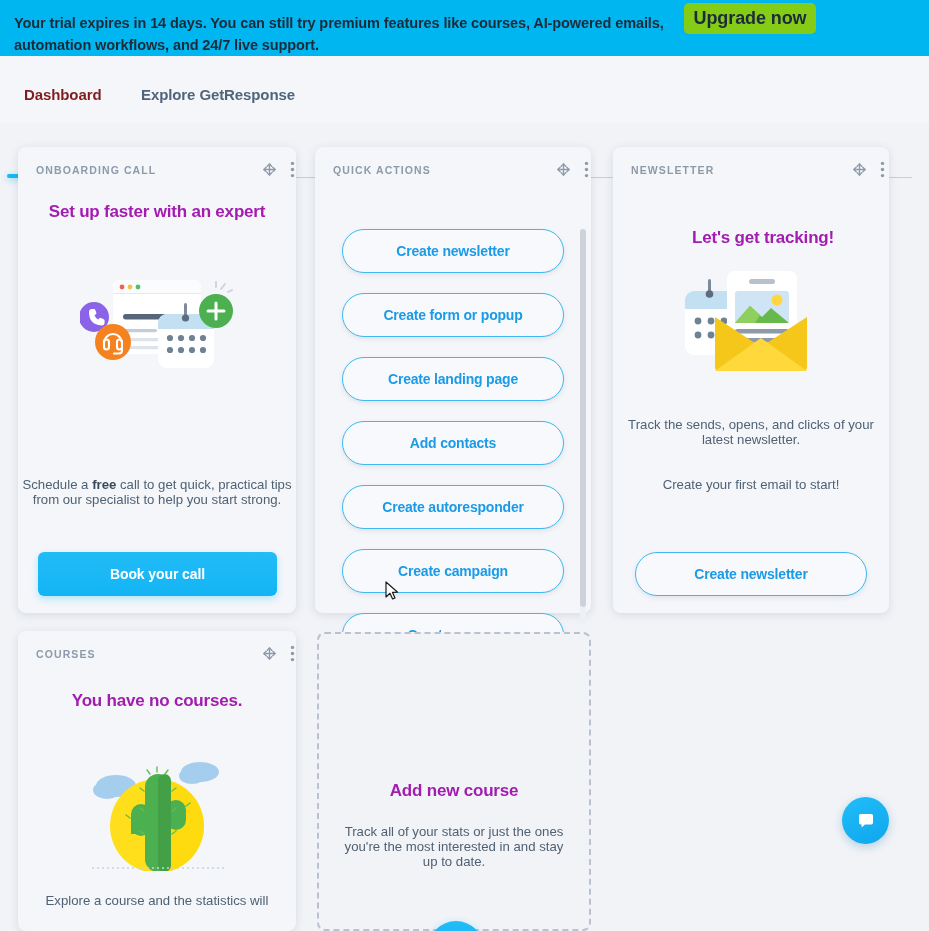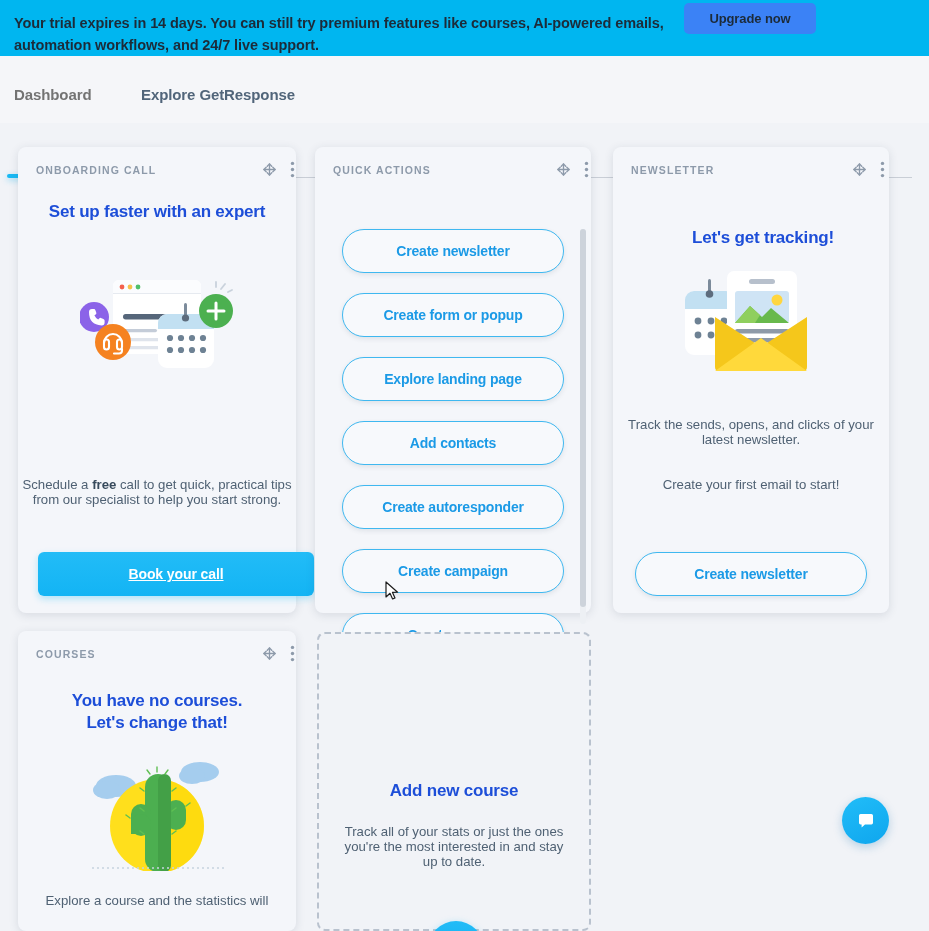--- a/index.html
+++ b/index.html
@@ -23,43 +23,43 @@
     color: #1c2b39;
     font-size: 14.5px;
     font-weight: 700;
     line-height: 22px;
     letter-spacing: -0.1px;
   }
   #trial-banner .banner-text .normal { font-weight: 600; }
   #upgrade-btn {
     position: absolute; left: 684px; top: 3px;
     width: 132px; height: 31px;
-    background: #3b82f6;
+    background: #84cc16;
     border: none; border-radius: 5px;
     color: #1c2b39;
     font-family: "Liberation Sans", sans-serif;
-    font-size: 13px; font-weight: 700;
+    font-size: 18px; font-weight: 700;
     cursor: pointer;
     letter-spacing: -0.1px;
   }
 
   
   #tab-bar {
     position: absolute; left: 0; top: 56px;
     width: 929px; height: 67px;
     background: #f5f6f9;
   }
   .tab {
     position: absolute; top: 30px;
     font-size: 15px; font-weight: 700;
     color: #4b5c6b;
     cursor: pointer;
     letter-spacing: -0.1px;
   }
-  #tab-dashboard { left: 14px; color: #737373; }
+  #tab-dashboard { left: 24px; color: #7f1d1d; }
   #tab-explore { left: 141px; color: #51657a; }
   #tab-underline-track {
     position: absolute; left: 14px; top: 121px;
     width: 898px; height: 1px;
     background: #c9ced6;
   }
   #tab-underline-active {
     position: absolute; left: 7px; top: 118px;
     width: 96px; height: 4px;
     background: #18b9f4;
@@ -84,21 +84,21 @@
     text-transform: uppercase;
   }
   .card-tools { position: absolute; top: 14px; display: flex; gap: 12px; align-items: center; }
   .move-icon { width: 17px; height: 17px; cursor: grab; display: block; }
   .kebab-icon { width: 5px; height: 17px; cursor: pointer; display: block; }
 
   .card-title {
     position: absolute; left: 0; width: 100%;
     text-align: center;
     font-size: 17px; font-weight: 700;
-    color: #1d4ed8;
+    color: #a21caf;
     letter-spacing: -0.2px;
   }
   .card-desc {
     position: absolute; left: 0; width: 100%;
     text-align: center;
     font-size: 13.2px;
     color: #4f6173;
     line-height: 15px;
   }
   .card-desc b { font-weight: 700; color: #374a5c; }
@@ -272,21 +272,21 @@
         <line x1="141" y1="17" x2="145" y2="12"></line>
           <line x1="148" y1="20" x2="152" y2="18"></line>
           <line x1="136" y1="15" x2="136" y2="10"></line>
       </g>
     </svg>
 
     <div class="card-desc" style="top:330px;">
       <span>Schedule a </span><b>free</b><span> call to get quick, practical tips from our specialist to help you start strong.</span>
     </div>
 
-    <button class="btn-solid" style="left:20px; top:405px; width:276px; height:44px;text-decoration:underline;">Book your call</button>
+    <button class="btn-solid" style="left:20px; top:405px; width:239px; height:44px;">Book your call</button>
   </div>
 
   <div class="card" id="quick-actions-card" style="left:315px; top:24px; width:276px; height:466px;">
     <div class="card-head">QUICK ACTIONS</div>
     <div class="card-tools" style="left:240px;">
       <svg class="move-icon" viewBox="0 0 20 20">
         <g fill="none" stroke="#8d9aaa" stroke-width="1.6" stroke-linecap="round">
           <line x1="10" y1="3.5" x2="10" y2="16.5"></line>
             <line x1="3.5" y1="10" x2="16.5" y2="10"></line>
           <polyline points="7.4,6.1 10,3.4 12.6,6.1" stroke-linejoin="round"></polyline>
@@ -298,21 +298,21 @@
       <svg class="kebab-icon" viewBox="0 0 5 17">
         <circle cx="2.5" cy="2.4" r="1.7" fill="#8d9aaa"></circle>
           <circle cx="2.5" cy="8.5" r="1.7" fill="#8d9aaa"></circle>
           <circle cx="2.5" cy="14.6" r="1.7" fill="#8d9aaa"></circle>
       </svg>
     </div>
 
     <div id="qa-scroll">
       <button class="btn-outline qa-btn" style="top:2px;">Create newsletter</button>
       <button class="btn-outline qa-btn" style="top:66px;">Create form or popup</button>
-      <button class="btn-outline qa-btn" style="top:130px;">Explore landing page</button>
+      <button class="btn-outline qa-btn" style="top:130px;">Create landing page</button>
       <button class="btn-outline qa-btn" style="top:194px;">Add contacts</button>
       <button class="btn-outline qa-btn" style="top:258px;">Create autoresponder</button>
       <button class="btn-outline qa-btn" style="top:322px;">Create campaign</button>
       <button class="btn-outline qa-btn" style="top:386px;">Create course</button>
     </div>
     <div id="qa-track"></div>
     <div id="qa-thumb"></div>
   </div>
 
   <div class="card" id="newsletter-card" style="left:613px; top:24px; width:276px; height:466px;">
@@ -387,21 +387,20 @@
         </g>
       </svg>
       <svg class="kebab-icon" viewBox="0 0 5 17">
         <circle cx="2.5" cy="2.4" r="1.7" fill="#8d9aaa"></circle>
           <circle cx="2.5" cy="8.5" r="1.7" fill="#8d9aaa"></circle>
           <circle cx="2.5" cy="14.6" r="1.7" fill="#8d9aaa"></circle>
       </svg>
     </div>
 
     <div class="card-title" style="top:60px;">You have no courses.</div>
-    <div class="card-title" style="top:82px;">Let's change that!</div>
 
     <svg style="position:absolute; left:62px; top:125px;" width="155" height="115" viewBox="0 0 155 115">
       <ellipse cx="36" cy="30" rx="20" ry="11" fill="#a5cdee"></ellipse>
       <ellipse cx="27" cy="34" rx="14" ry="9" fill="#a5cdee"></ellipse>
       <ellipse cx="120" cy="16" rx="19" ry="10" fill="#a5cdee"></ellipse>
       <ellipse cx="112" cy="20" rx="13" ry="8" fill="#a5cdee"></ellipse>
       <circle cx="77" cy="70" r="47" fill="#ffdf1c"></circle>
       <path d="M77 23 a47 47 0 0 1 0 94 z" fill="#fcd600" opacity="0.45"></path>
       <g fill="#4caf50">
         <rect x="65" y="18" width="26" height="98" rx="13"></rect>

